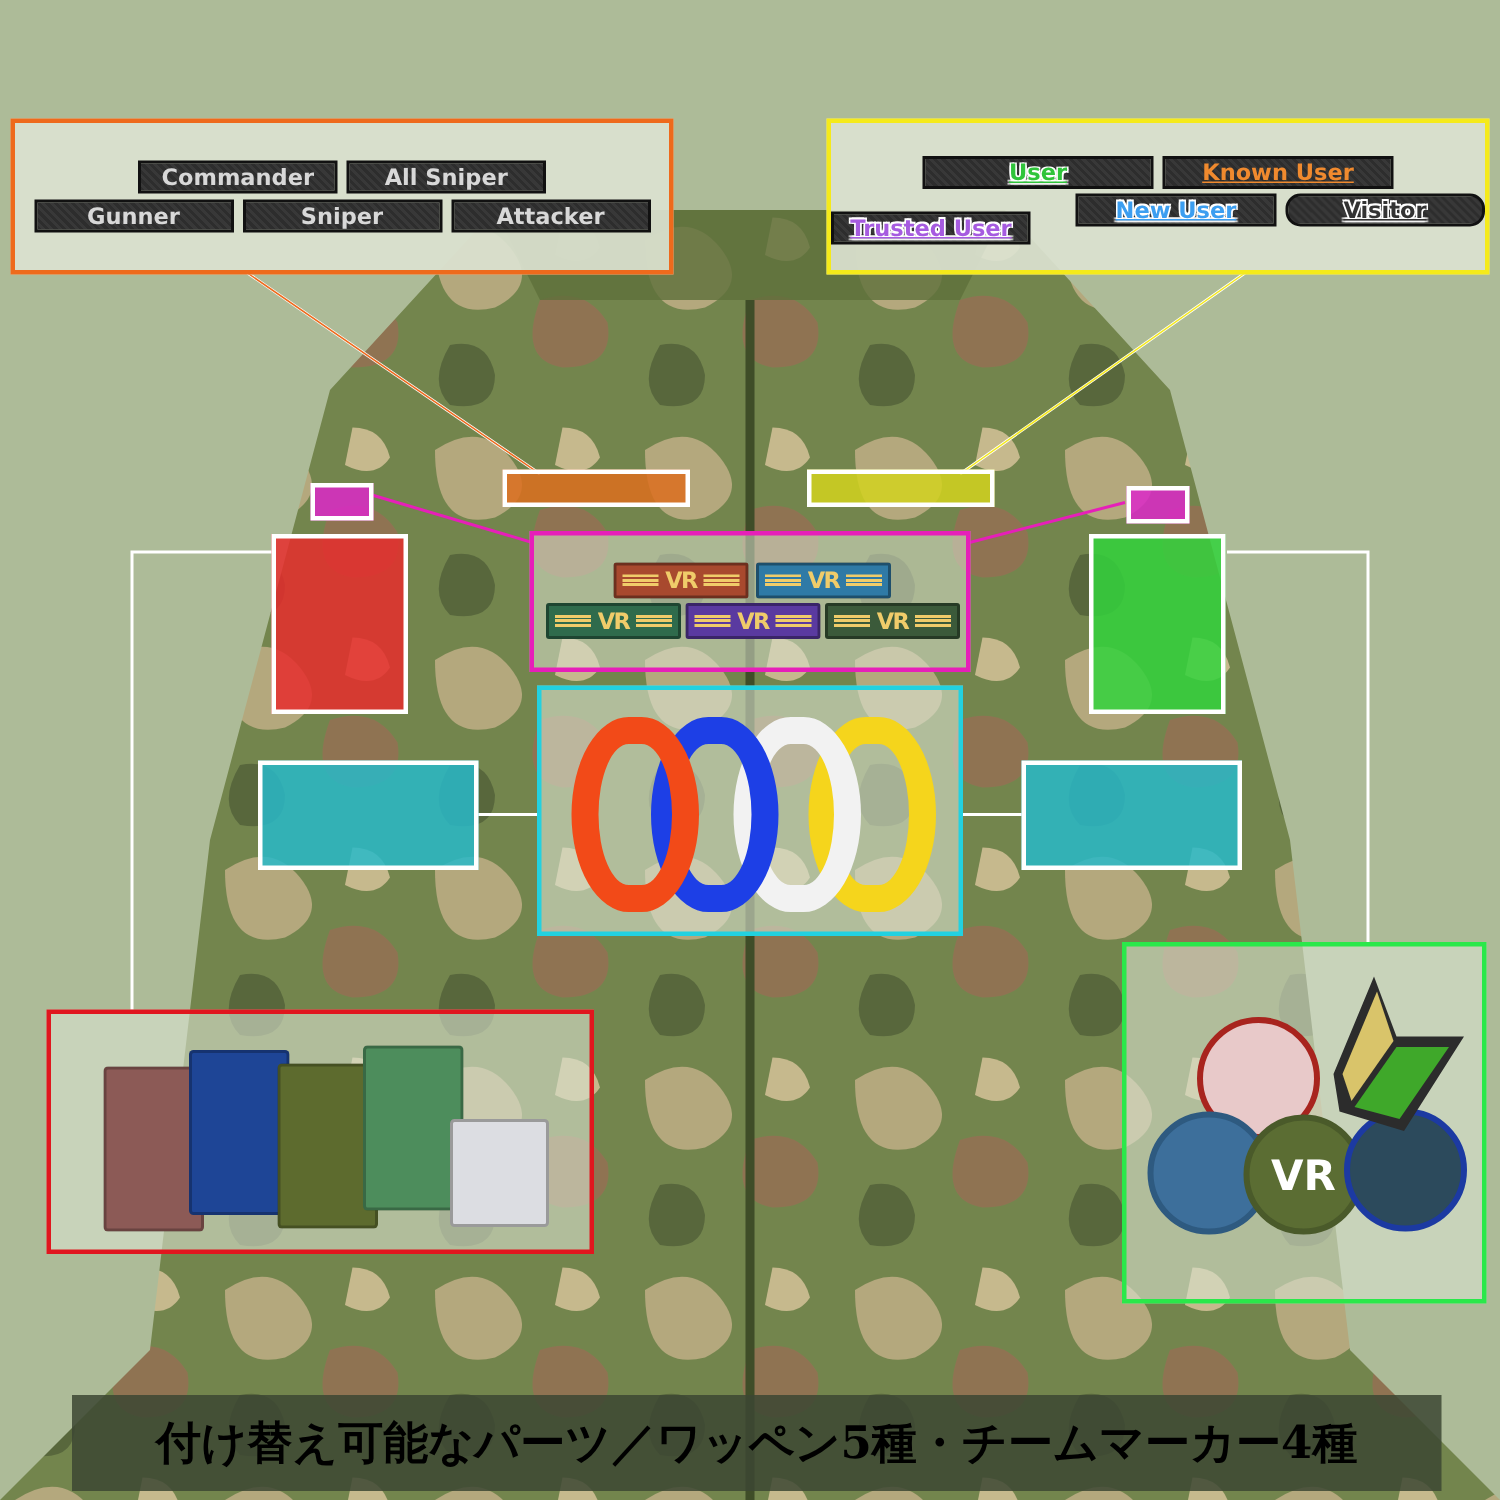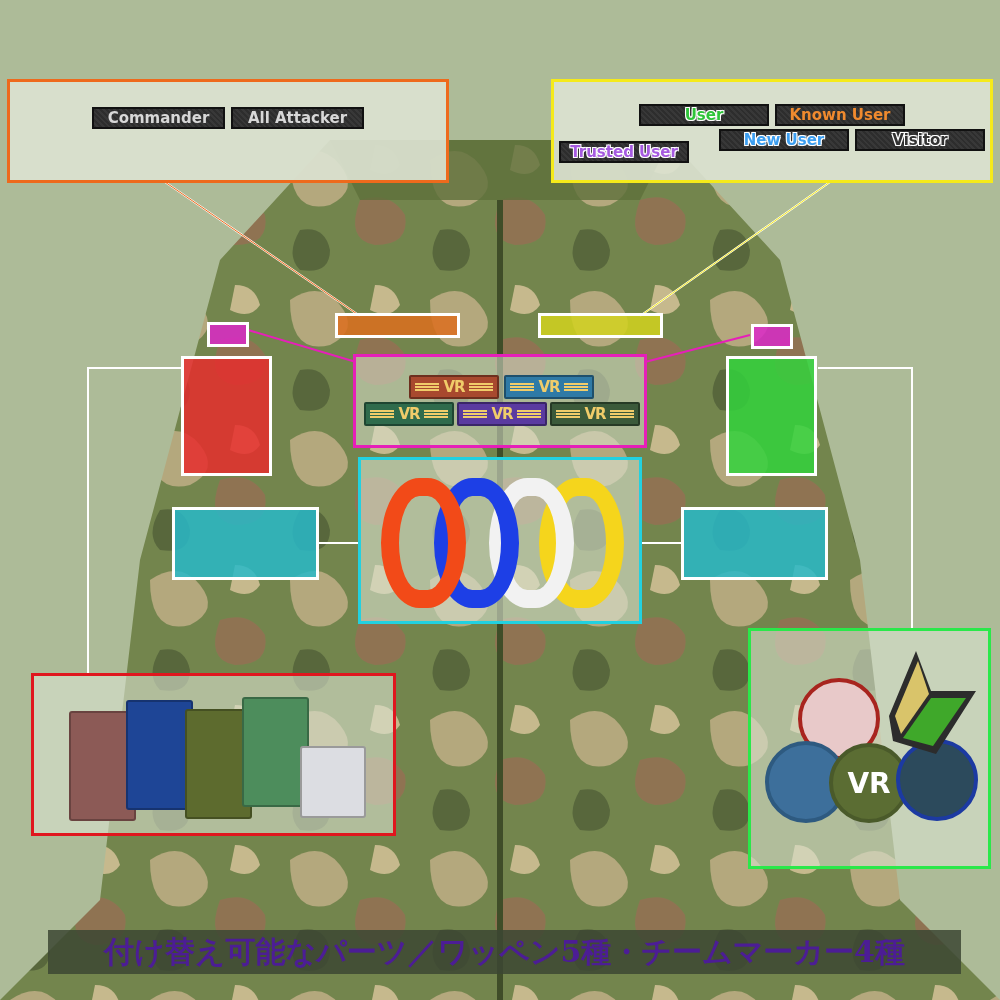--- a/index.html
+++ b/index.html
@@ -12,33 +12,33 @@
   .box { position: absolute; box-sizing: border-box; }
   .panel { background: rgba(219,226,208,0.92); padding-left: 44px; }
   .tagrow { position: absolute; left: 0; right: 0; display: flex; justify-content: center; gap: 6px; }
   .tag {
     height: 22px; box-sizing: border-box; border: 2px solid #111;
     background: repeating-linear-gradient(45deg,#2d2d2d 0 2px,#383838 2px 4px);
     display: flex; align-items: center; justify-content: center;
     font-family: "DejaVu Sans", sans-serif; font-weight: bold; font-size: 15px;
   }
   .role { width: 133px; color: #d8d8d8; }
-  .user { width: 130px; text-shadow: 1px 1px 0 #fff, -1px -1px 0 #fff, 1px -1px 0 #fff, -1px 1px 0 #fff; }
+  .user { width: 154px; text-shadow: 1px 1px 0 #fff, -1px -1px 0 #fff, 1px -1px 0 #fff, -1px 1px 0 #fff; text-decoration: underline; }
   .vrpatch {
     position: absolute; height: 24px; width: 90px; box-sizing: border-box;
     border: 2px solid rgba(0,0,0,0.35); border-radius: 2px;
     display: flex; align-items: center; justify-content: center;
     font-weight: bold; font-size: 15px; color: #f0cc6a; letter-spacing: -1px;
   }
   .vrpatch .l { flex: 1; height: 8px; margin: 0 4px;
     background: repeating-linear-gradient(180deg,#f0cc6a 0 2px,transparent 2px 3px); }
   .caption {
-    position: absolute; left: 48px; top: 930px; width: 913px; height: 44px;
+    position: absolute; left: 48px; top: 930px; width: 913px; height: 64px;
     background: rgba(60,70,50,0.85);
-    color: #4c1d95; font-family: "DejaVu Serif", serif; font-weight: bold; font-size: 30px;
+    color: #000000; font-family: "DejaVu Serif", serif; font-weight: bold; font-size: 30px;
     display: flex; align-items: center; justify-content: center; letter-spacing: 0px; text-align: center;
   }
   .patch { position: absolute; box-sizing: border-box; border: 2px solid rgba(0,0,0,0.25); border-radius: 3px; }
   .circle { position: absolute; border-radius: 50%; box-sizing: border-box; border: 4px solid; }
   .band { position: absolute; border-radius: 45% / 50%; box-sizing: border-box; border-width: 18px; border-style: solid; }
 </style>
 </head>
 <body>
 
 <svg class="jacket" viewBox="0 0 1000 1000">
@@ -65,33 +65,38 @@
   <line x1="750" y1="335" x2="645" y2="362" stroke="#e61fb9" stroke-width="2"></line>
   <polyline points="182,368 88,368 88,675" fill="none" stroke="#ffffff" stroke-width="2"></polyline>
   <polyline points="818,368 912,368 912,630" fill="none" stroke="#ffffff" stroke-width="2"></polyline>
   <line x1="318" y1="543" x2="360" y2="543" stroke="#ffffff" stroke-width="2"></line>
   <line x1="640" y1="543" x2="682" y2="543" stroke="#ffffff" stroke-width="2"></line>
 </svg>
 
 <div class="box panel" style="left:7px;top:79px;width:442px;height:104px;border:3px solid #ee6a1c;">
   <div class="tagrow" style="top:25px;">
     <div class="tag role">Commander</div>
-    <div class="tag role">All Attacker</div>
+    <div class="tag role">All Sniper</div>
+  </div>
+  <div class="tagrow" style="top:51px;">
+    <div class="tag role">Gunner</div>
+    <div class="tag role">Sniper</div>
+    <div class="tag role">Attacker</div>
   </div>
 </div>
 
 <div class="box panel" style="left:551px;top:79px;width:442px;height:104px;border:3px solid #f5ea1a;">
   <div class="tagrow" style="top:22px;">
     <div class="tag user" style="color:#2fc43a;">User</div>
     <div class="tag user" style="color:#f08a2e;text-shadow:none;">Known User</div>
   </div>
   <div class="tagrow" style="top:47px;">
     <div class="tag user" style="color:#a65be0;margin-top:12px;">Trusted User</div>
     <div class="tag user" style="color:#3c9ef0;margin-left:24px;">New User</div>
-    <div class="tag user" style="color:#333333;">Visitor</div>
+    <div class="tag user" style="color:#333333;border-radius:10px;">Visitor</div>
   </div>
 </div>
 
 <div class="box" style="left:335px;top:313px;width:125px;height:25px;border:3px solid #fff;background:rgba(220,110,30,0.85);"></div>
 <div class="box" style="left:538px;top:313px;width:125px;height:25px;border:3px solid #fff;background:rgba(210,210,30,0.85);"></div>
 <div class="box" style="left:207px;top:322px;width:42px;height:25px;border:3px solid #fff;background:rgba(220,40,200,0.85);"></div>
 <div class="box" style="left:751px;top:324px;width:42px;height:25px;border:3px solid #fff;background:rgba(220,40,200,0.85);"></div>
 
 <div class="box" style="left:181px;top:356px;width:91px;height:120px;border:3px solid #fff;background:rgba(230,45,45,0.85);"></div>
 <div class="box" style="left:726px;top:356px;width:91px;height:120px;border:3px solid #fff;background:rgba(50,210,60,0.85);"></div>

